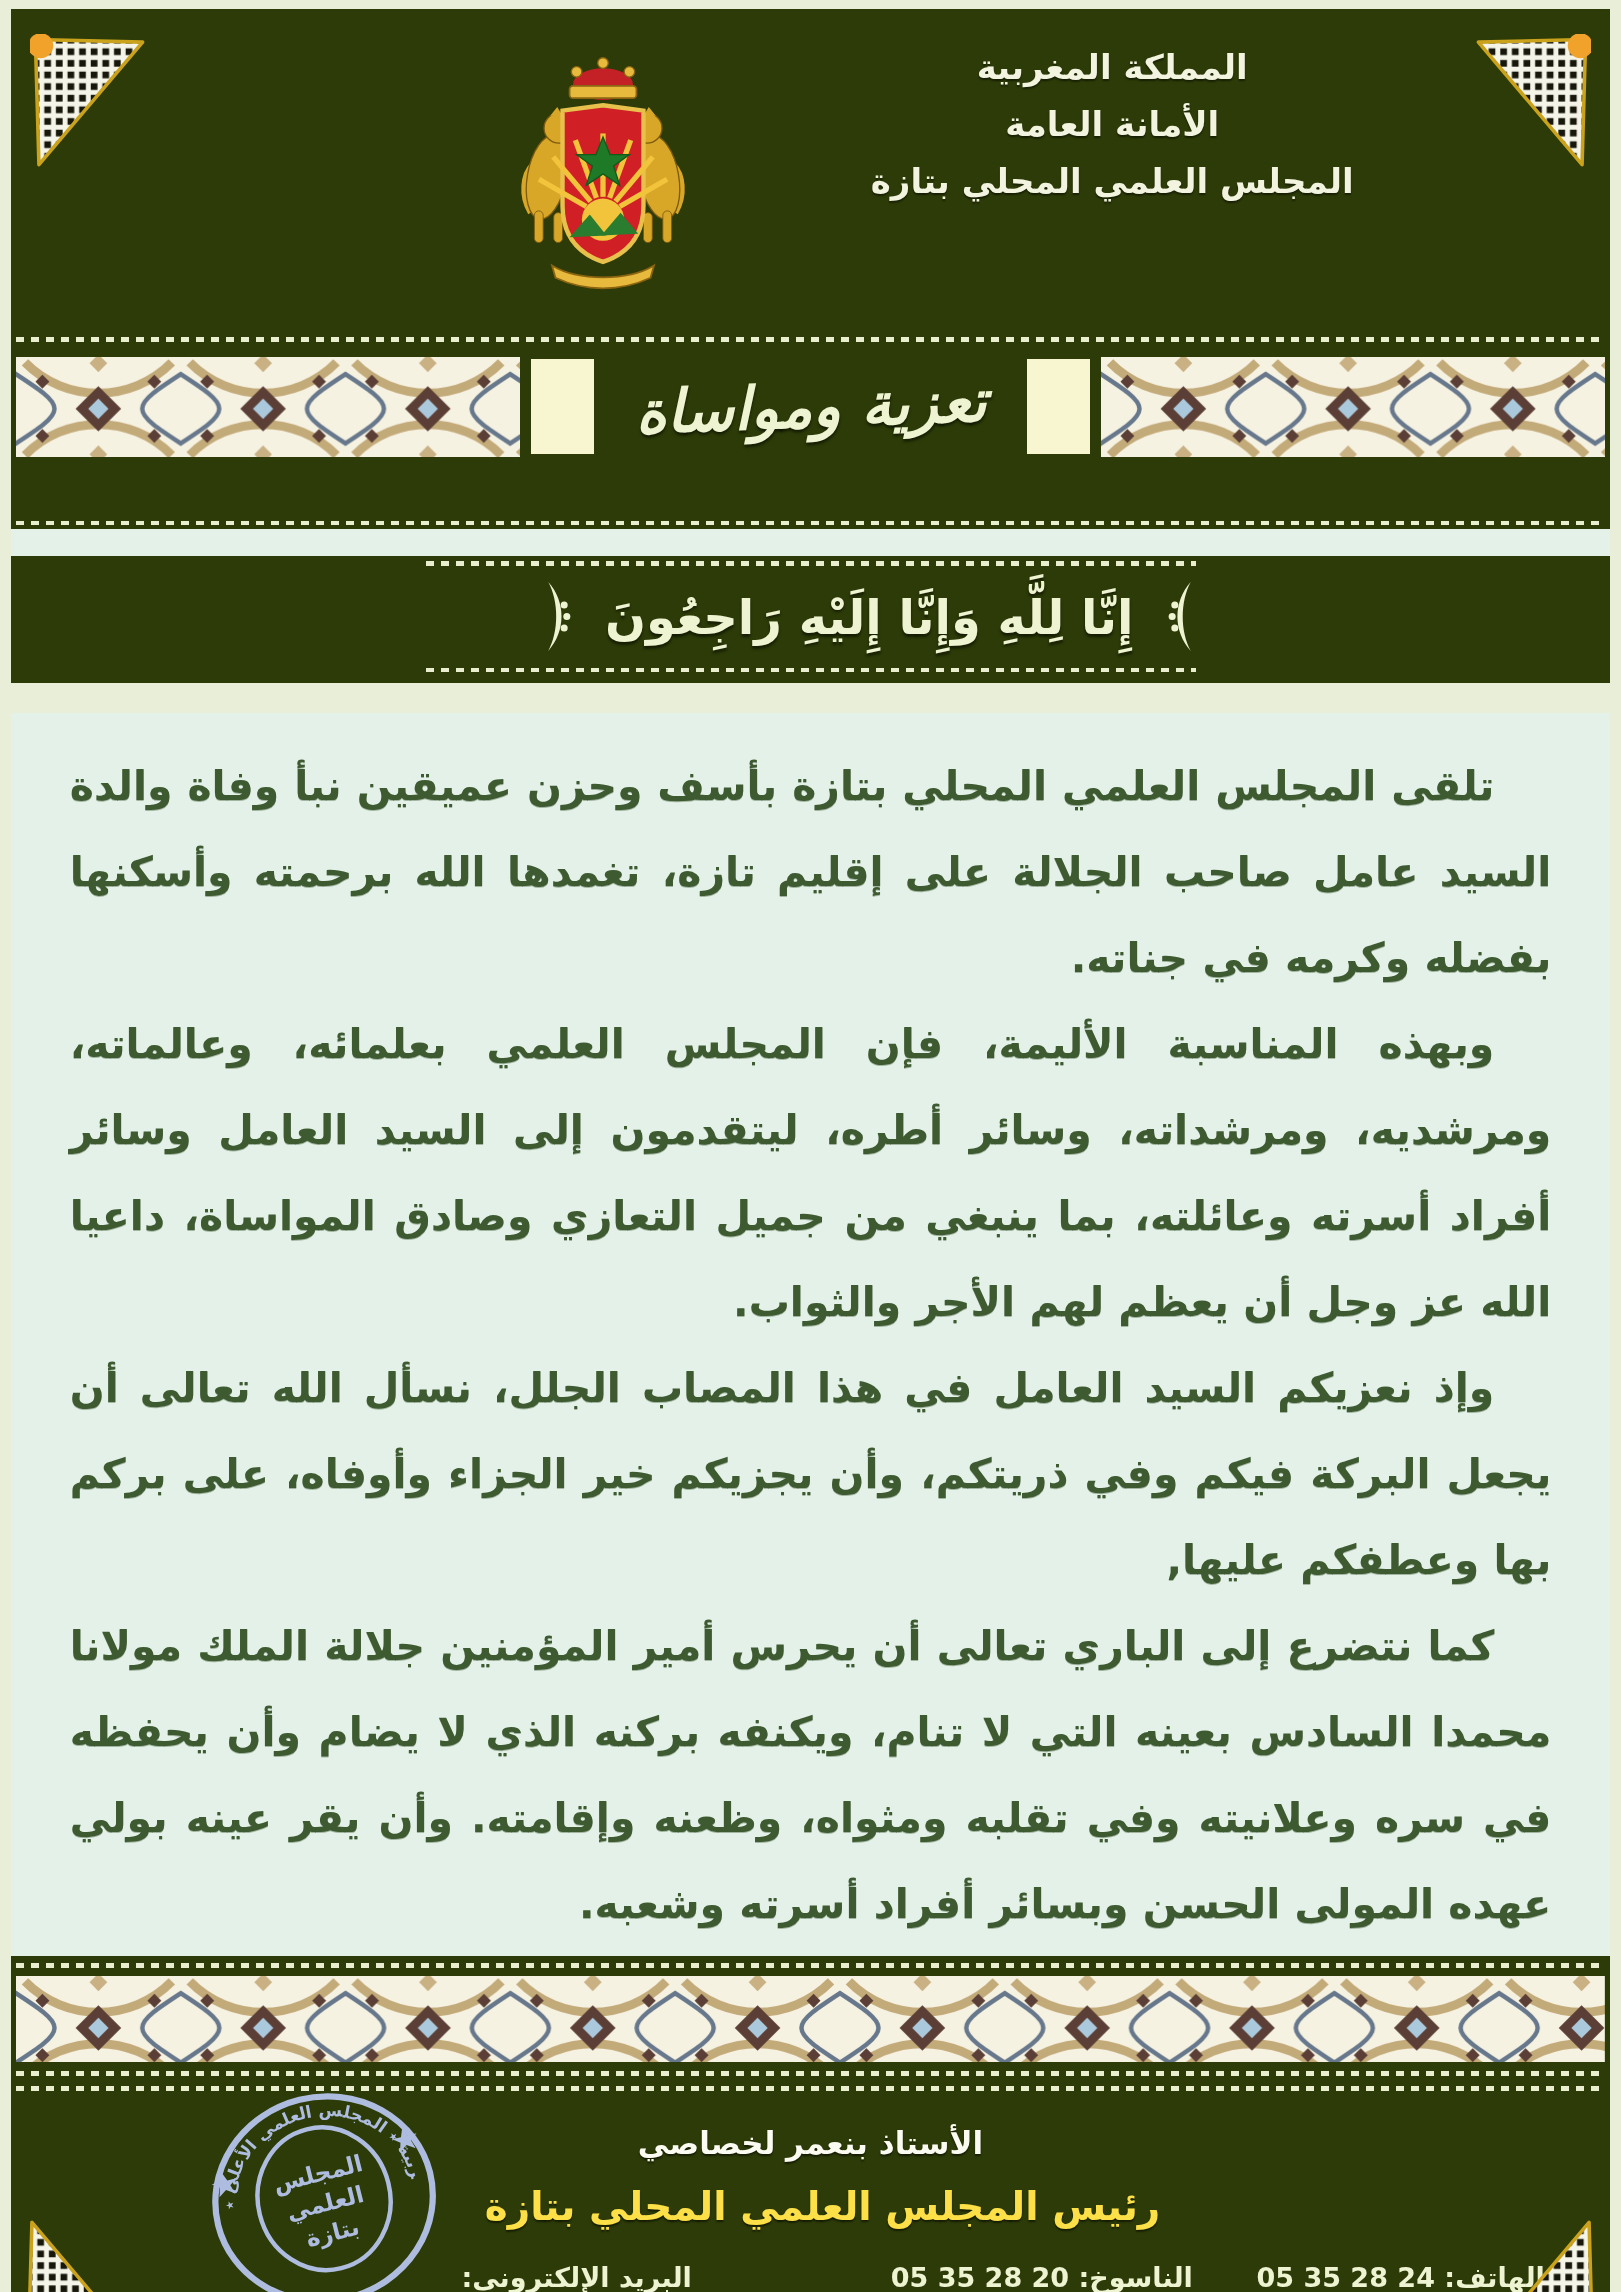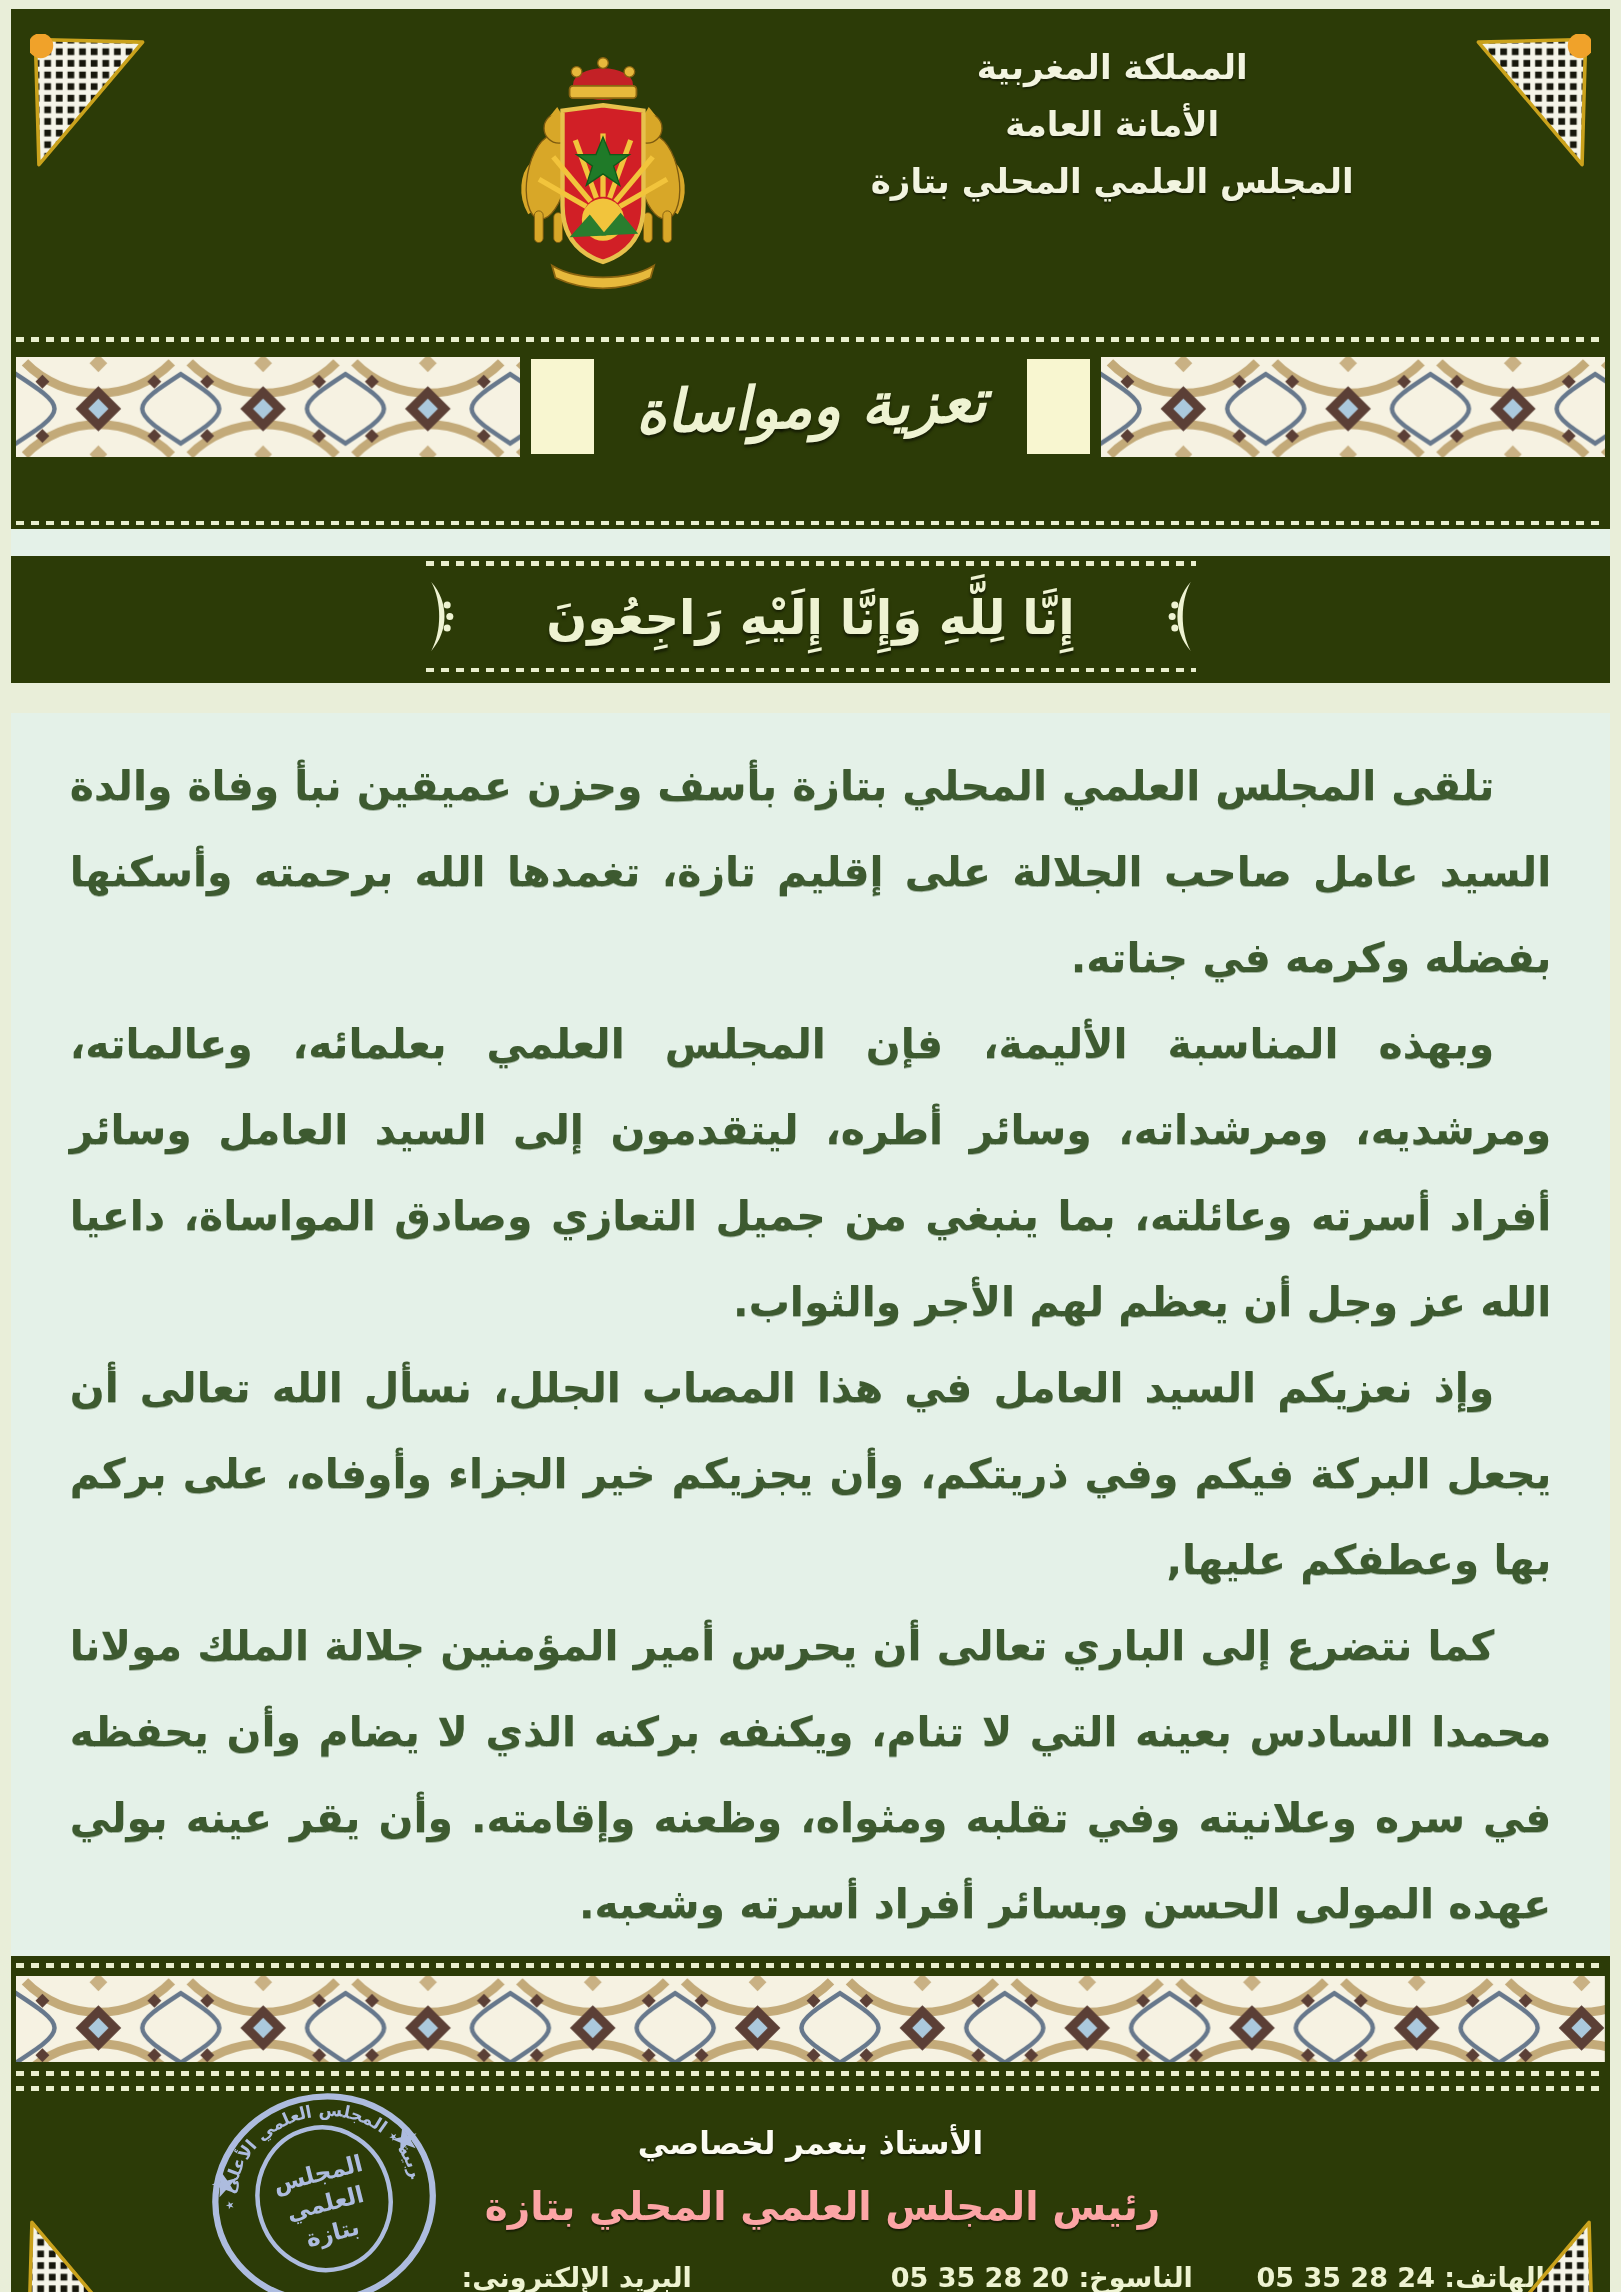--- a/index.html
+++ b/index.html
@@ -39,21 +39,21 @@
 
   
   .gap{height:27px;background:#e4f1e8;}
 
   
   .verse-band{position:relative;background:#2c3b07;height:127px;}
   .verse-panel{
     position:absolute;left:50%;top:5.4px;transform:translateX(-50%);
     width:770px;height:111px;display:flex;flex-direction:column;justify-content:space-between;
   }
-  .verse-row{display:flex;align-items:center;justify-content:space-between;gap:18px;direction:rtl;}
+  .verse-row{display:flex;align-items:center;justify-content:flex-start;gap:32px;direction:rtl;}
   .verse-text{
     color:#eef3d2;font-size:48px;font-weight:bold;line-height:90px;
     text-shadow:0 2.7px 2.7px rgba(0,0,0,.5);white-space:nowrap;
   }
   .orn{width:30px;height:77px;flex:0 0 auto;}
   .orn.flip{transform:scaleX(-1);}
 
   
   .body-area{
     background:#e4f1e8;height:1243px;box-sizing:border-box;
@@ -73,21 +73,21 @@
 
   
   .footer{position:relative;background:#2c3b07;height:279px;color:#eef3d2;}
   .footer .dots.t{position:absolute;left:5.4px;right:5.4px;top:5.4px;}
   .stamp{position:absolute;left:188px;top:5.4px;width:251px;height:229px;}
   .signature{
     position:absolute;left:0;right:0;top:30px;text-align:center;direction:rtl;
     font-weight:bold;text-shadow:0 1.8px 1.8px rgba(0,0,0,.5);
   }
   .signature .sig-name{font-size:31px;line-height:64px;color:#fbfbf2;}
-  .signature .sig-title{font-size:39px;line-height:63px;color:#fca5a5;margin-left:24px;}
+  .signature .sig-title{font-size:39px;line-height:63px;color:#fde047;margin-left:24px;}
   .contact{
     position:absolute;left:304px;right:54px;top:176px;direction:rtl;text-align:center;
     font-size:27px;font-weight:bold;color:#eef3d2;line-height:41px;
   }
   .contact .row2{display:flex;justify-content:center;gap:41px;direction:rtl;}
   .ltr{direction:ltr;unicode-bidi:embed;text-align:right;}
 
   
   .strip-cream{height:11.6px;background:#e9eed9;}
   .strip-dark{height:6.3px;background:#2c3b07;}

